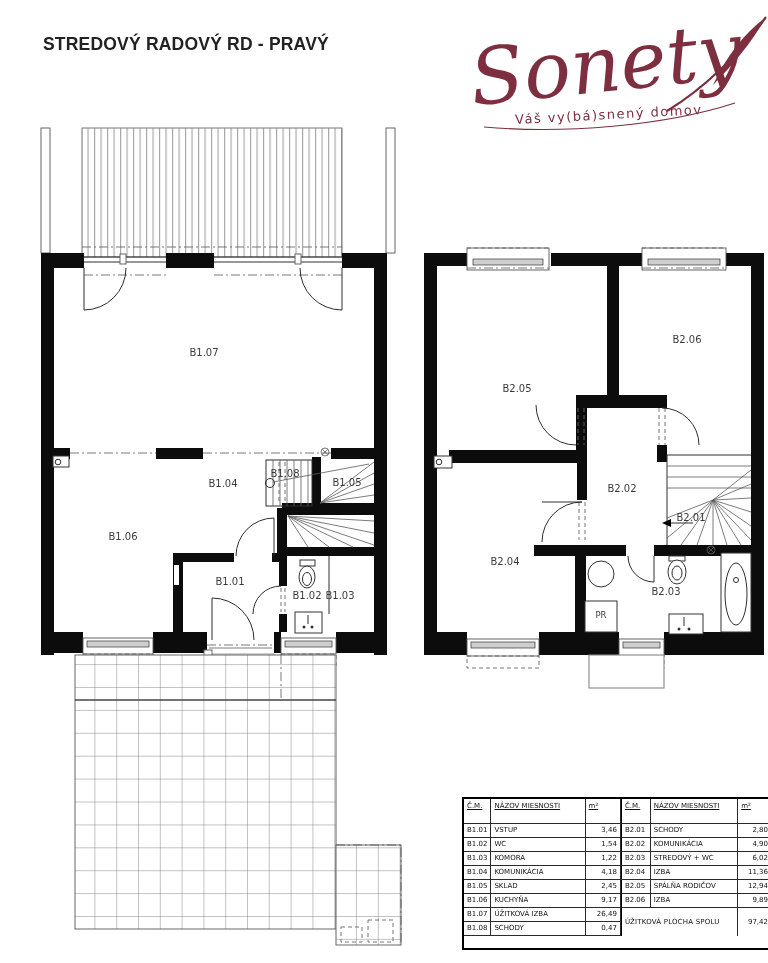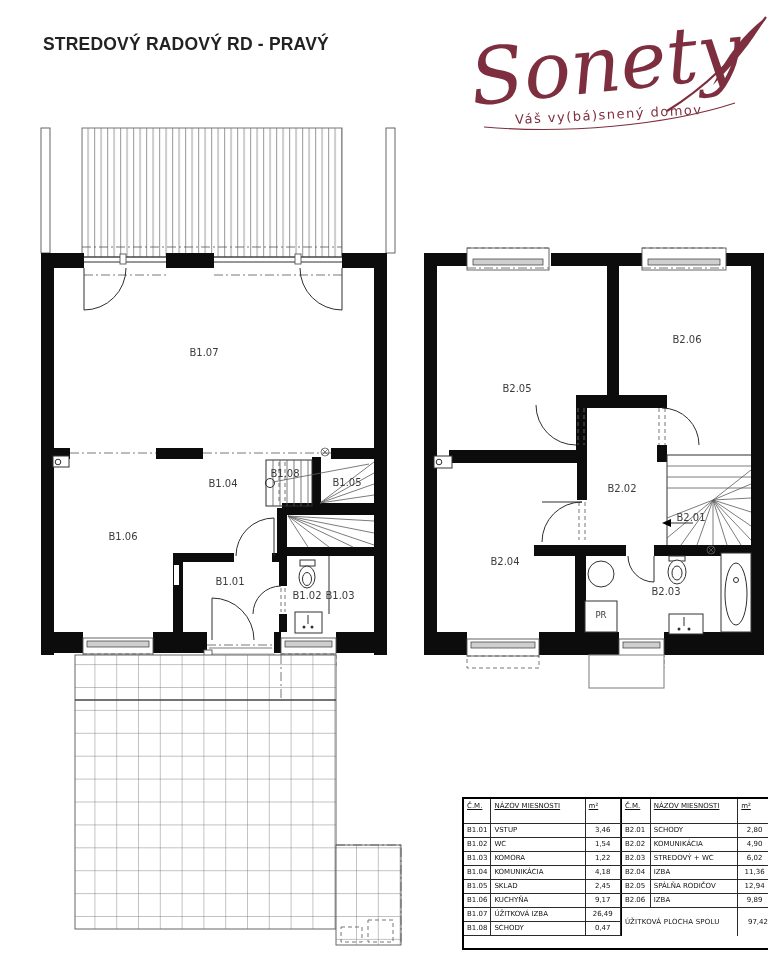--- a/index.html
+++ b/index.html
@@ -28,21 +28,21 @@
         white-space:nowrap;overflow:hidden;}
   .ptitle b{font-size:7px;}
   .cols{display:flex;}
   .cols table{border-collapse:collapse;table-layout:fixed;}
   .cols td,.cols th{border-right:1px solid #2a2a2a;border-bottom:1px solid #2a2a2a;
         font-size:7px;font-weight:normal;padding:0 3px;height:14px;overflow:hidden;white-space:nowrap;}
   .cols th{height:24px;vertical-align:top;padding-top:3px;text-align:left;text-decoration:underline;}
   .cols .lastcol{border-right:none;}
   .rt{border-left:1.5px solid #000;}
   .cid{text-align:left;}
-  .car{text-align:center;}
+  .car{text-align:right;}
   .thm2{text-align:right;}
   .trow-total td{height:28px;border-bottom:none;}
   .total-label{font-size:9px;font-weight:bold;letter-spacing:.2px;}
   .total-value{font-size:10px;font-weight:bold;text-align:right;}
 </style>
 </head>
 <body>
 
 <div class="page">
 

